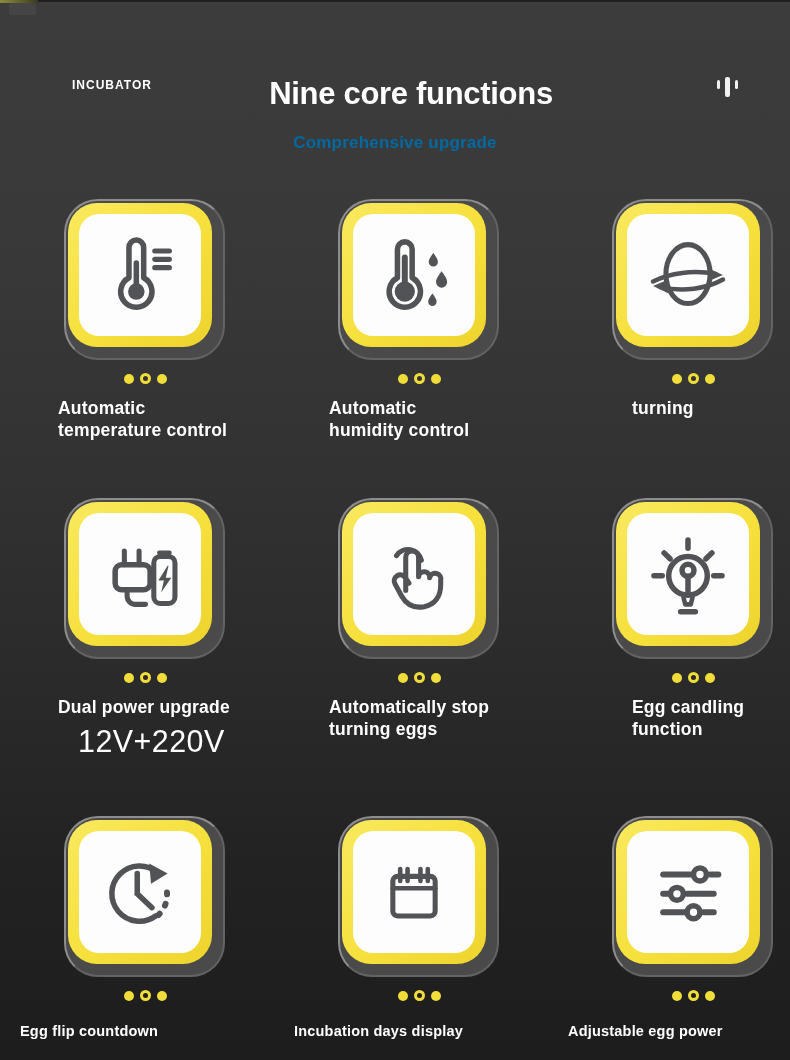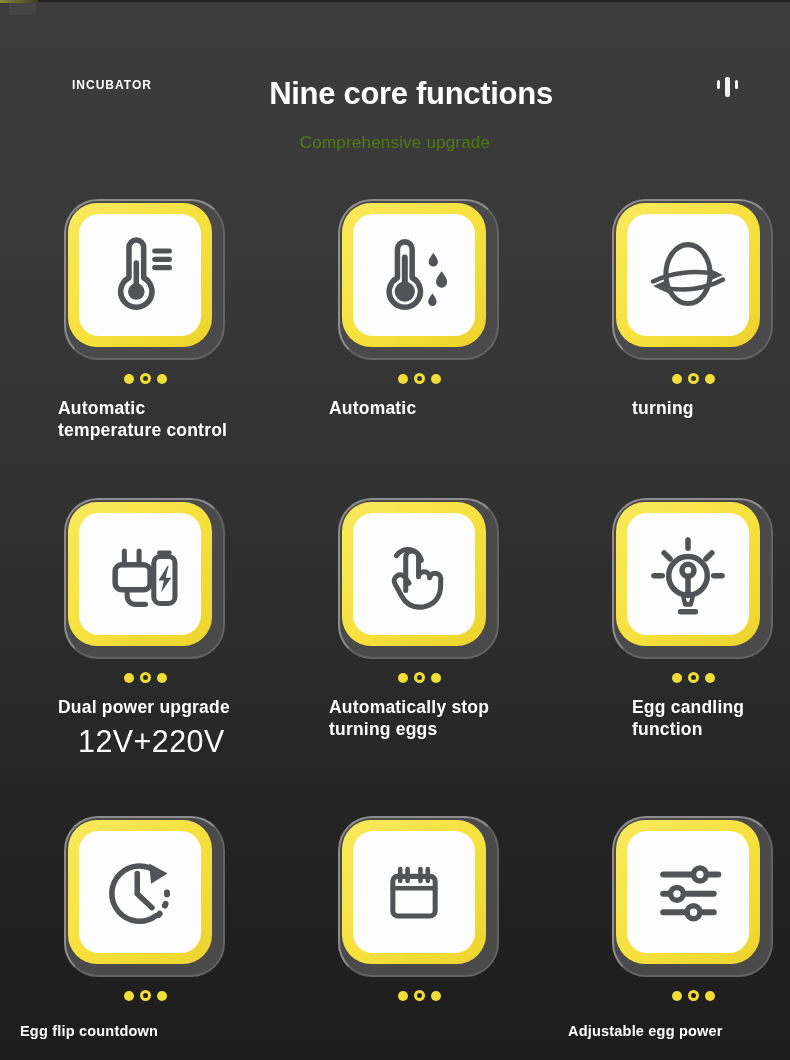--- a/index.html
+++ b/index.html
@@ -16,21 +16,21 @@
   
   .brand{position:absolute;left:52px;top:78px;font-size:12px;font-weight:bold;letter-spacing:1px;margin-left:20px;}
   .title{position:absolute;top:60px;left:0;width:100%;text-align:center;margin:16px;
          font-size:31px;font-weight:bold;letter-spacing:-0.3px;}
   .bars-icon{position:absolute;right:52px;top:77px;display:flex;align-items:flex-start;gap:5px;height:22px;}
   .bars-icon .b{background:#f2f2f2;border-radius:2px;}
   .bars-icon .b1{width:3.5px;height:9px;margin-top:3px;}
   .bars-icon .b2{width:4.5px;height:20px;}
   .bars-icon .b3{width:3.5px;height:9px;margin-top:3px;}
   .subtitle{position:absolute;top:133px;left:0;width:100%;text-align:center;
-            color:#4d7c0f;font-size:17px;font-weight:normal;letter-spacing:0.2px;}
+            color:#0369a1;font-size:17px;font-weight:bold;letter-spacing:0.2px;}
 
   
   .grid{position:absolute;left:20px;top:199px;display:grid;
         grid-template-columns:repeat(3,250px);grid-template-rows:275px 294px auto;gap:24px;}
   .cell{position:relative;}
 
   .tile{position:relative;width:157px;height:157px;margin-left:44px;border-radius:34px;
         background:#4a4a4a;
         border:2.5px solid;border-color:#8d8d8d #636363 #636363 #8d8d8d;}
   .tile-yellow{position:absolute;left:2px;top:2px;width:144px;height:144px;border-radius:29px;
@@ -108,20 +108,21 @@
         </div>
       </div>
     </div>
     <div class="dots">
       <span class="dot"></span>
         <span class="dot hollow"></span>
         <span class="dot"></span>
     </div>
     <div class="label">
       <div>Automatic</div>
+      <div>humidity control</div>
     </div>
   </div>
 
   <div class="cell c3 r1">
     <div class="tile">
       <div class="tile-yellow">
         <div class="tile-white">
           <svg class="icon" width="92" height="92" viewBox="0 0 100 100">
             <ellipse cx="50" cy="49" rx="24" ry="32" stroke-width="5.5"></ellipse>
             <path d="M12 57 C30 48 56 44 80 49" stroke-width="5"></path>
@@ -248,20 +249,23 @@
             <path d="M27 46 H73" stroke-width="5"></path>
             <path d="M35 25 v13 M43 25 v13 M57 25 v13 M65 25 v13" stroke-width="5"></path>
           </svg>
         </div>
       </div>
     </div>
     <div class="dots">
       <span class="dot"></span>
         <span class="dot hollow"></span>
         <span class="dot"></span>
+    </div>
+    <div class="label">
+      <div>Incubation days display</div>
     </div>
   </div>
 
   <div class="cell c3 r3">
     <div class="tile">
       <div class="tile-yellow">
         <div class="tile-white">
           <svg class="icon" width="92" height="92" viewBox="0 0 100 100">
             <path d="M23 31 H55" stroke-width="6.5"></path>
             <circle class="knob" cx="63" cy="31" r="7" stroke-width="6"></circle>

